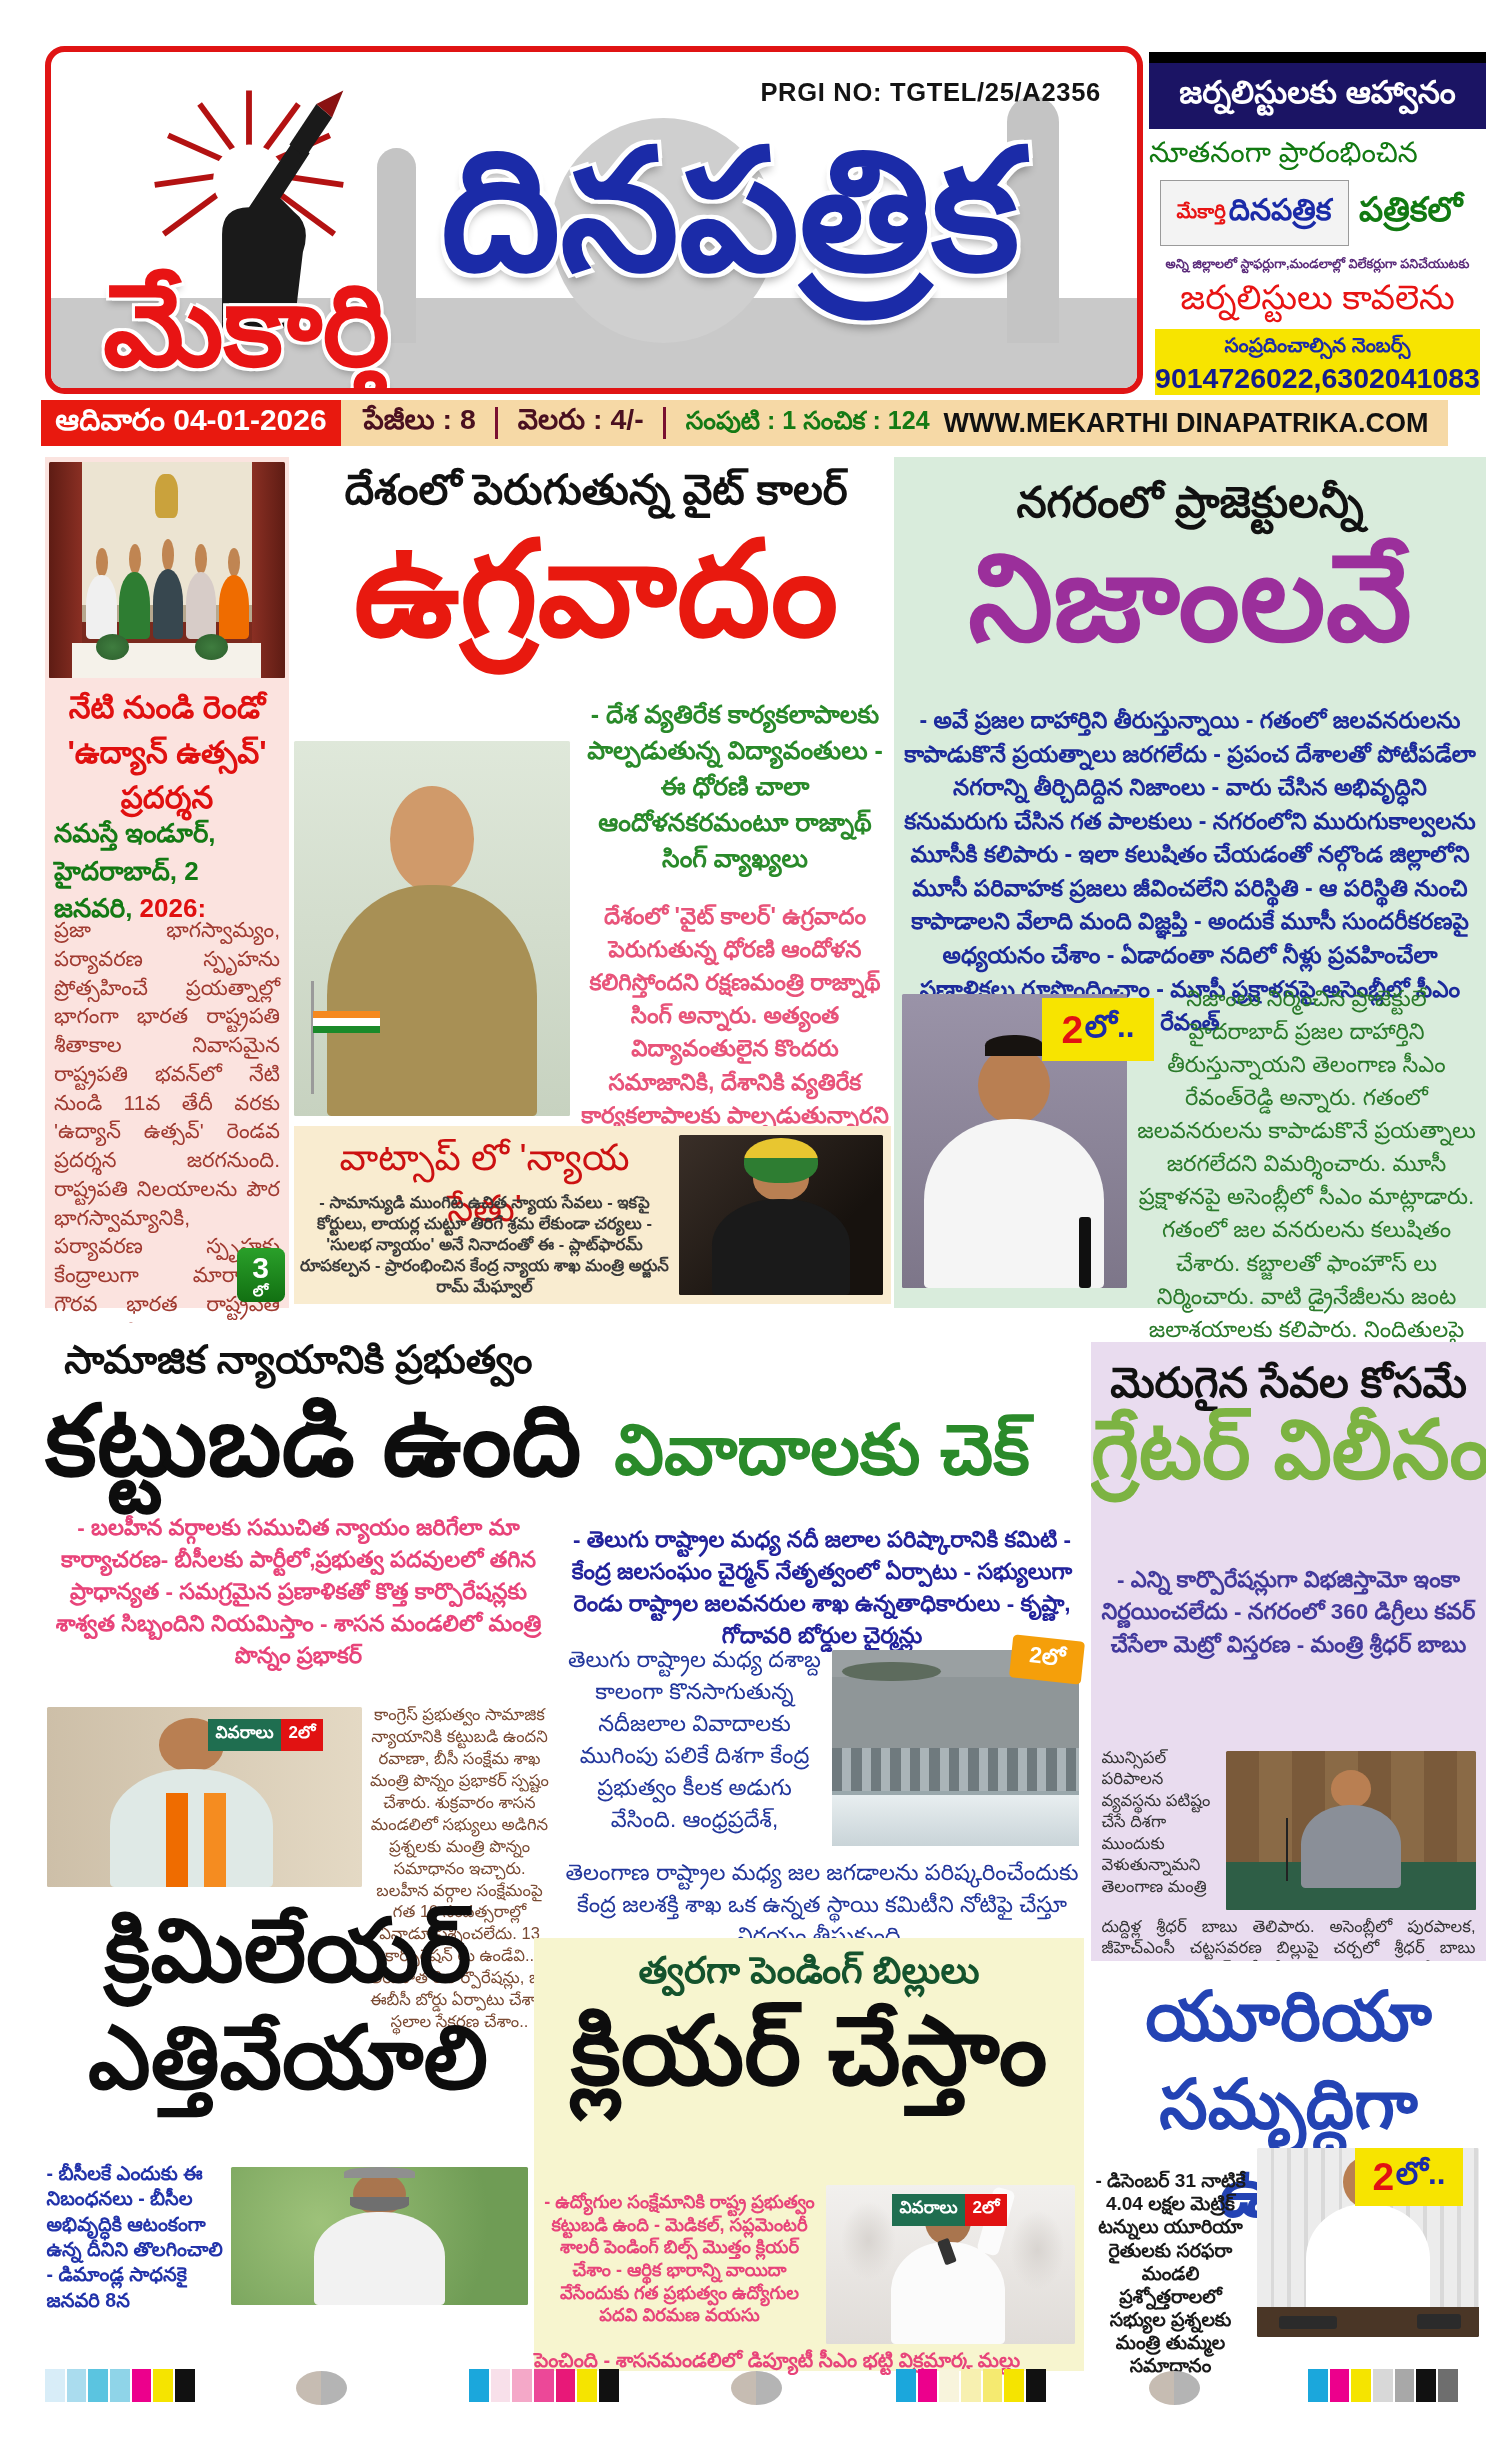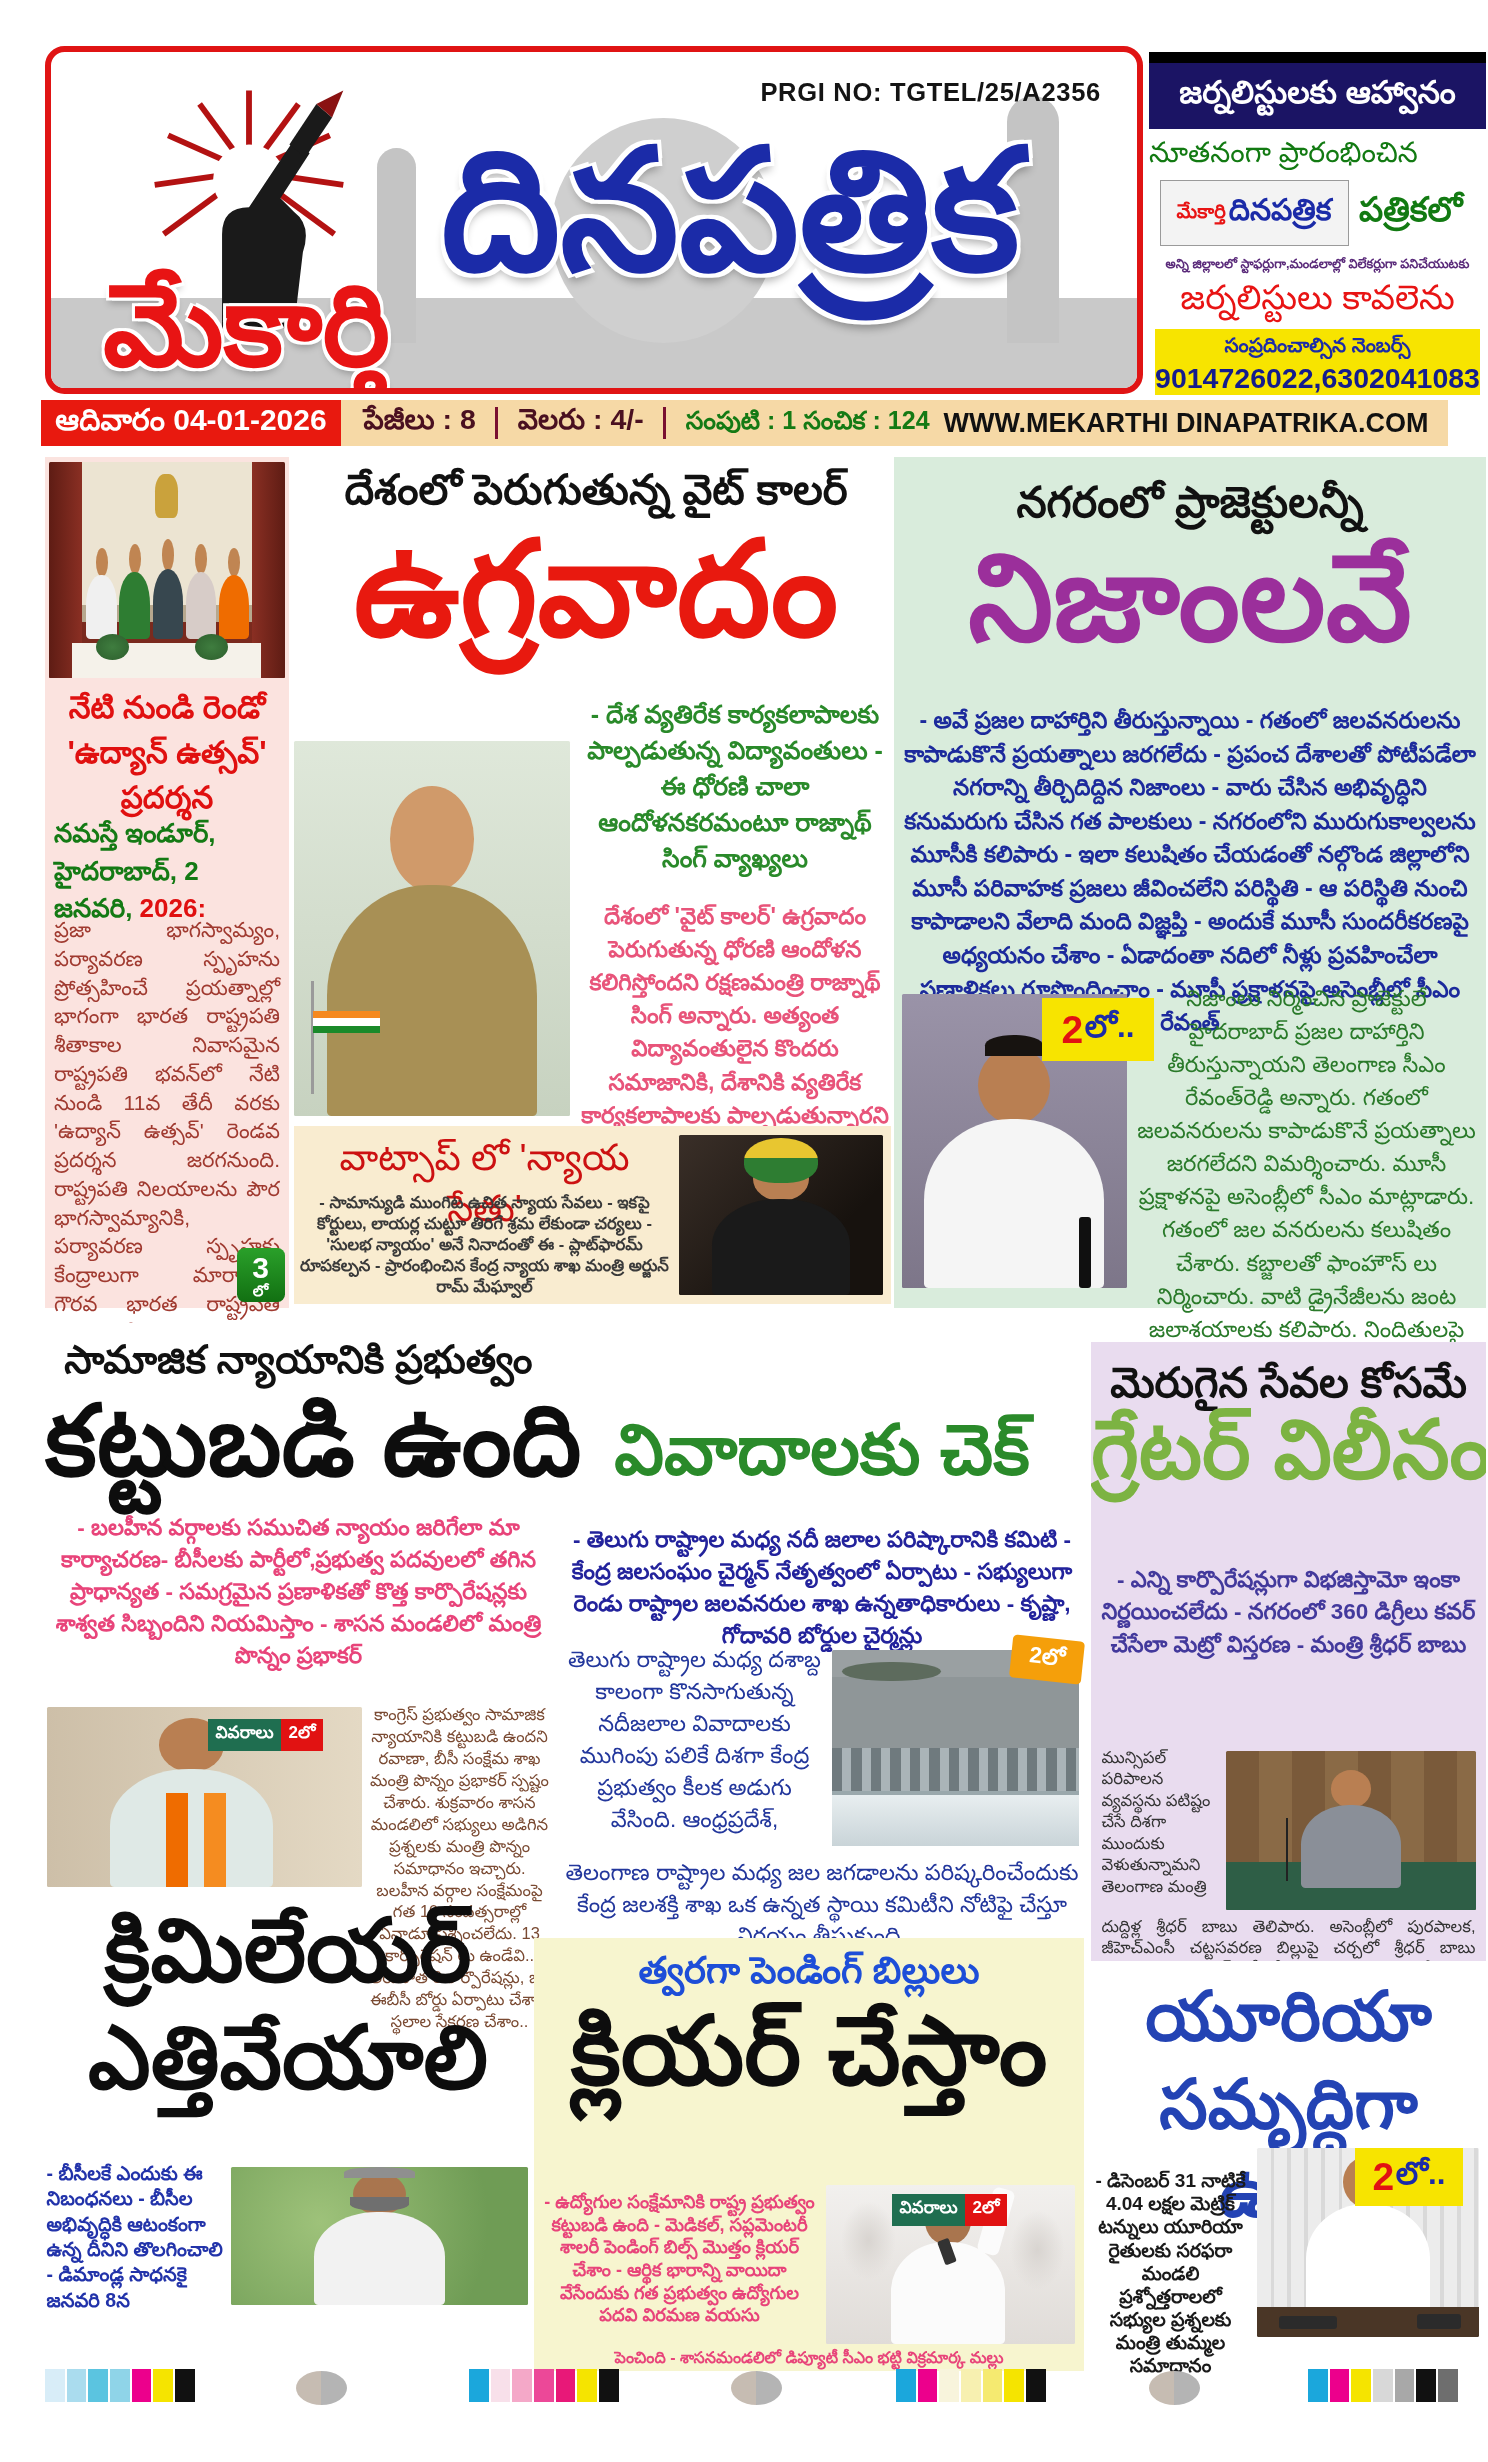--- a/index.html
+++ b/index.html
@@ -132,26 +132,26 @@
 
   
   .creamy{position:absolute;left:45px;top:1897px;width:486px;height:465px}
   .creamy-headline{position:absolute;left:0;top:0;width:100%;text-align:center;color:#0d0d0d;font-weight:bold;font-size:88px;line-height:1.22}
   .creamy-points{position:absolute;left:1.5px;top:264px;width:178px;color:#2233aa;font-weight:bold;font-size:19.5px;line-height:1.3}
   .ph-krishnaiah{left:186px;top:270px;width:297px;height:138px;background:radial-gradient(circle at 30% 40%,#9ec27a,#6f9c55 75%)}
   .creamy-footer{position:absolute;left:0;top:417px;width:486px;text-align:center;color:#2233aa;font-weight:bold;font-size:22px}
 
   
   .bills{position:absolute;left:534px;top:1938px;width:550px;height:433px;background:#f7f5cf}
-  .bills-kicker{position:absolute;left:0;top:12px;width:100%;text-align:center;font-size:37px;font-weight:bold;color:#1d4ed8;white-space:nowrap}
+  .bills-kicker{position:absolute;left:0;top:12px;width:100%;text-align:center;font-size:37px;font-weight:bold;color:#14532d;white-space:nowrap}
   .bills-headline{position:absolute;left:0;top:58px;width:100%;text-align:center;font-size:96px;font-weight:bold;color:#0d0d0d;white-space:nowrap}
   .bills-points{position:absolute;left:9px;top:253px;width:273px;text-align:center;color:#e8447a;font-weight:bold;font-size:18px;line-height:1.26}
   .ph-bhatti{left:292px;top:247px;width:249px;height:159px;background:linear-gradient(#f2f0ee,#e0dcd8)}
   .badge-bhatti{left:358px;top:256px}
-  .bills-footer{position:absolute;left:0;top:411px;width:550px;text-align:center;color:#e8447a;font-weight:bold;font-size:16px}
+  .bills-footer{position:absolute;left:0;top:411px;width:550px;color:#e8447a;font-weight:bold;font-size:20px}
 
   
   .bars{position:absolute;top:2369px;height:34px;display:flex;gap:2.2px}
   .bar{width:19.5px;height:33px}
   .blob{position:absolute;top:2371px;width:51px;height:34px;border-radius:50%;
         background:linear-gradient(90deg,#c6bcb2 50%,#b4b4b4 50%)}
 
   
   .flag-o{background:#f5891f}.flag-w{background:#fff}.flag-g{background:#1a8a2a}
 </style>

